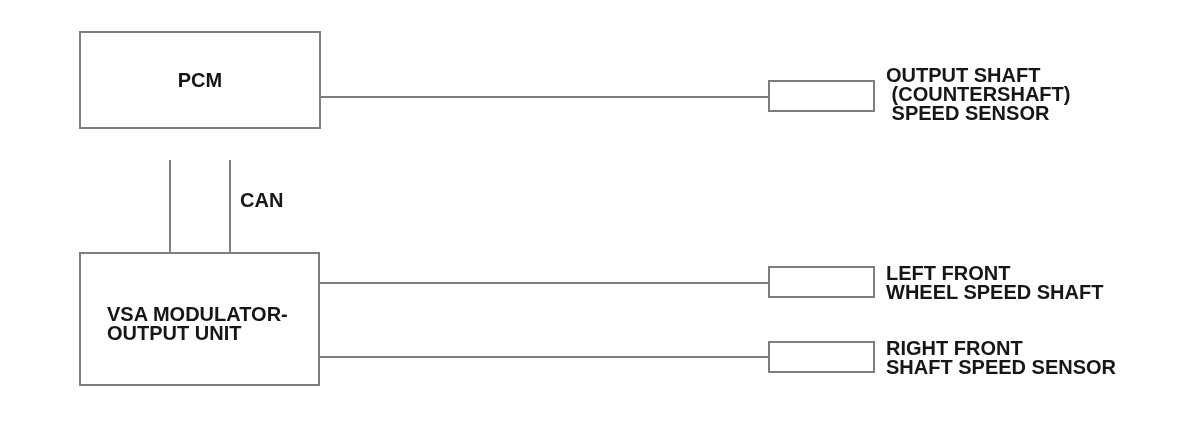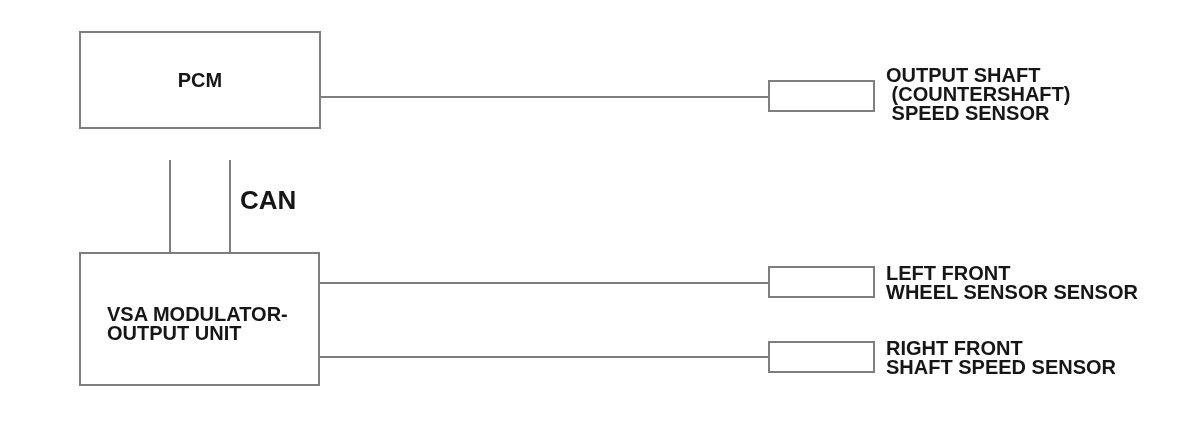--- a/index.html
+++ b/index.html
@@ -37,21 +37,21 @@
   .vline {
     position: absolute;
     width: 2px; top: 160px; height: 92px;
     background: var(--line, #7e7e7e);
   }
   .vline-left  { left: 169px; }
   .vline-right { left: 229px; }
   .can-label {
     position: absolute;
     left: 240px; top: 190px;
-    font-size: 26px; line-height: 20px;
+    font-size: 20px; line-height: 20px;
   }
   .hline {
     position: absolute;
     height: 2px;
     background: var(--line, #7e7e7e);
   }
   .wire-1 { left: 321px; top: 96px;  width: 447px; }
   .wire-2 { left: 320px; top: 282px; width: 448px; }
   .wire-3 { left: 320px; top: 356px; width: 448px; }
   .connector {
@@ -96,20 +96,20 @@
 
   <div class="hline wire-1"></div>
   <div class="connector connector-1"></div>
   <div class="sensor-label sensor-label-1">OUTPUT SHAFT
  (COUNTERSHAFT)
  SPEED SENSOR</div>
 
   <div class="hline wire-2"></div>
   <div class="connector connector-2"></div>
   <div class="sensor-label sensor-label-2">LEFT FRONT
-WHEEL SENSOR SENSOR</div>
+WHEEL SPEED SHAFT</div>
 
   <div class="hline wire-3"></div>
   <div class="connector connector-3"></div>
   <div class="sensor-label sensor-label-3">RIGHT FRONT
 SHAFT SPEED SENSOR</div>
 
 </div>
 
 </body></html>

